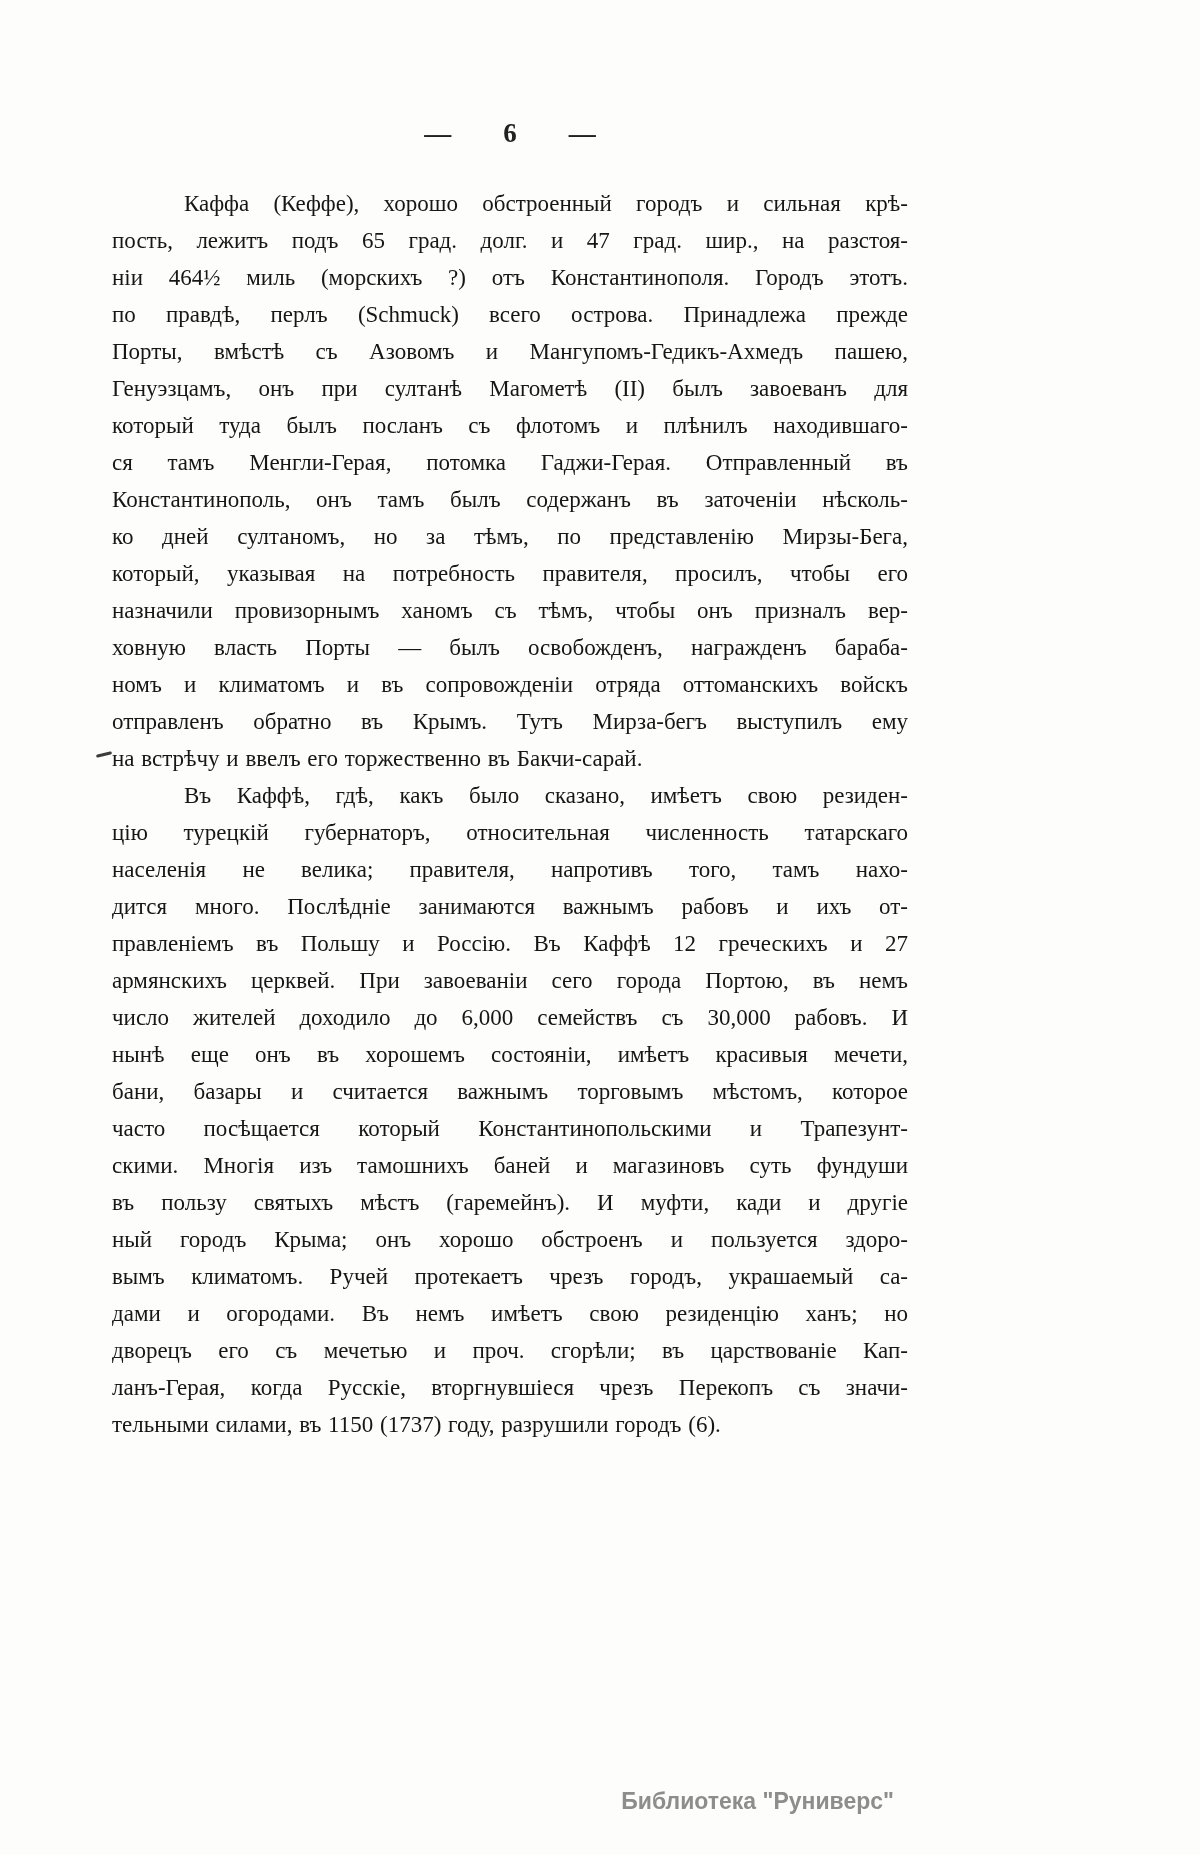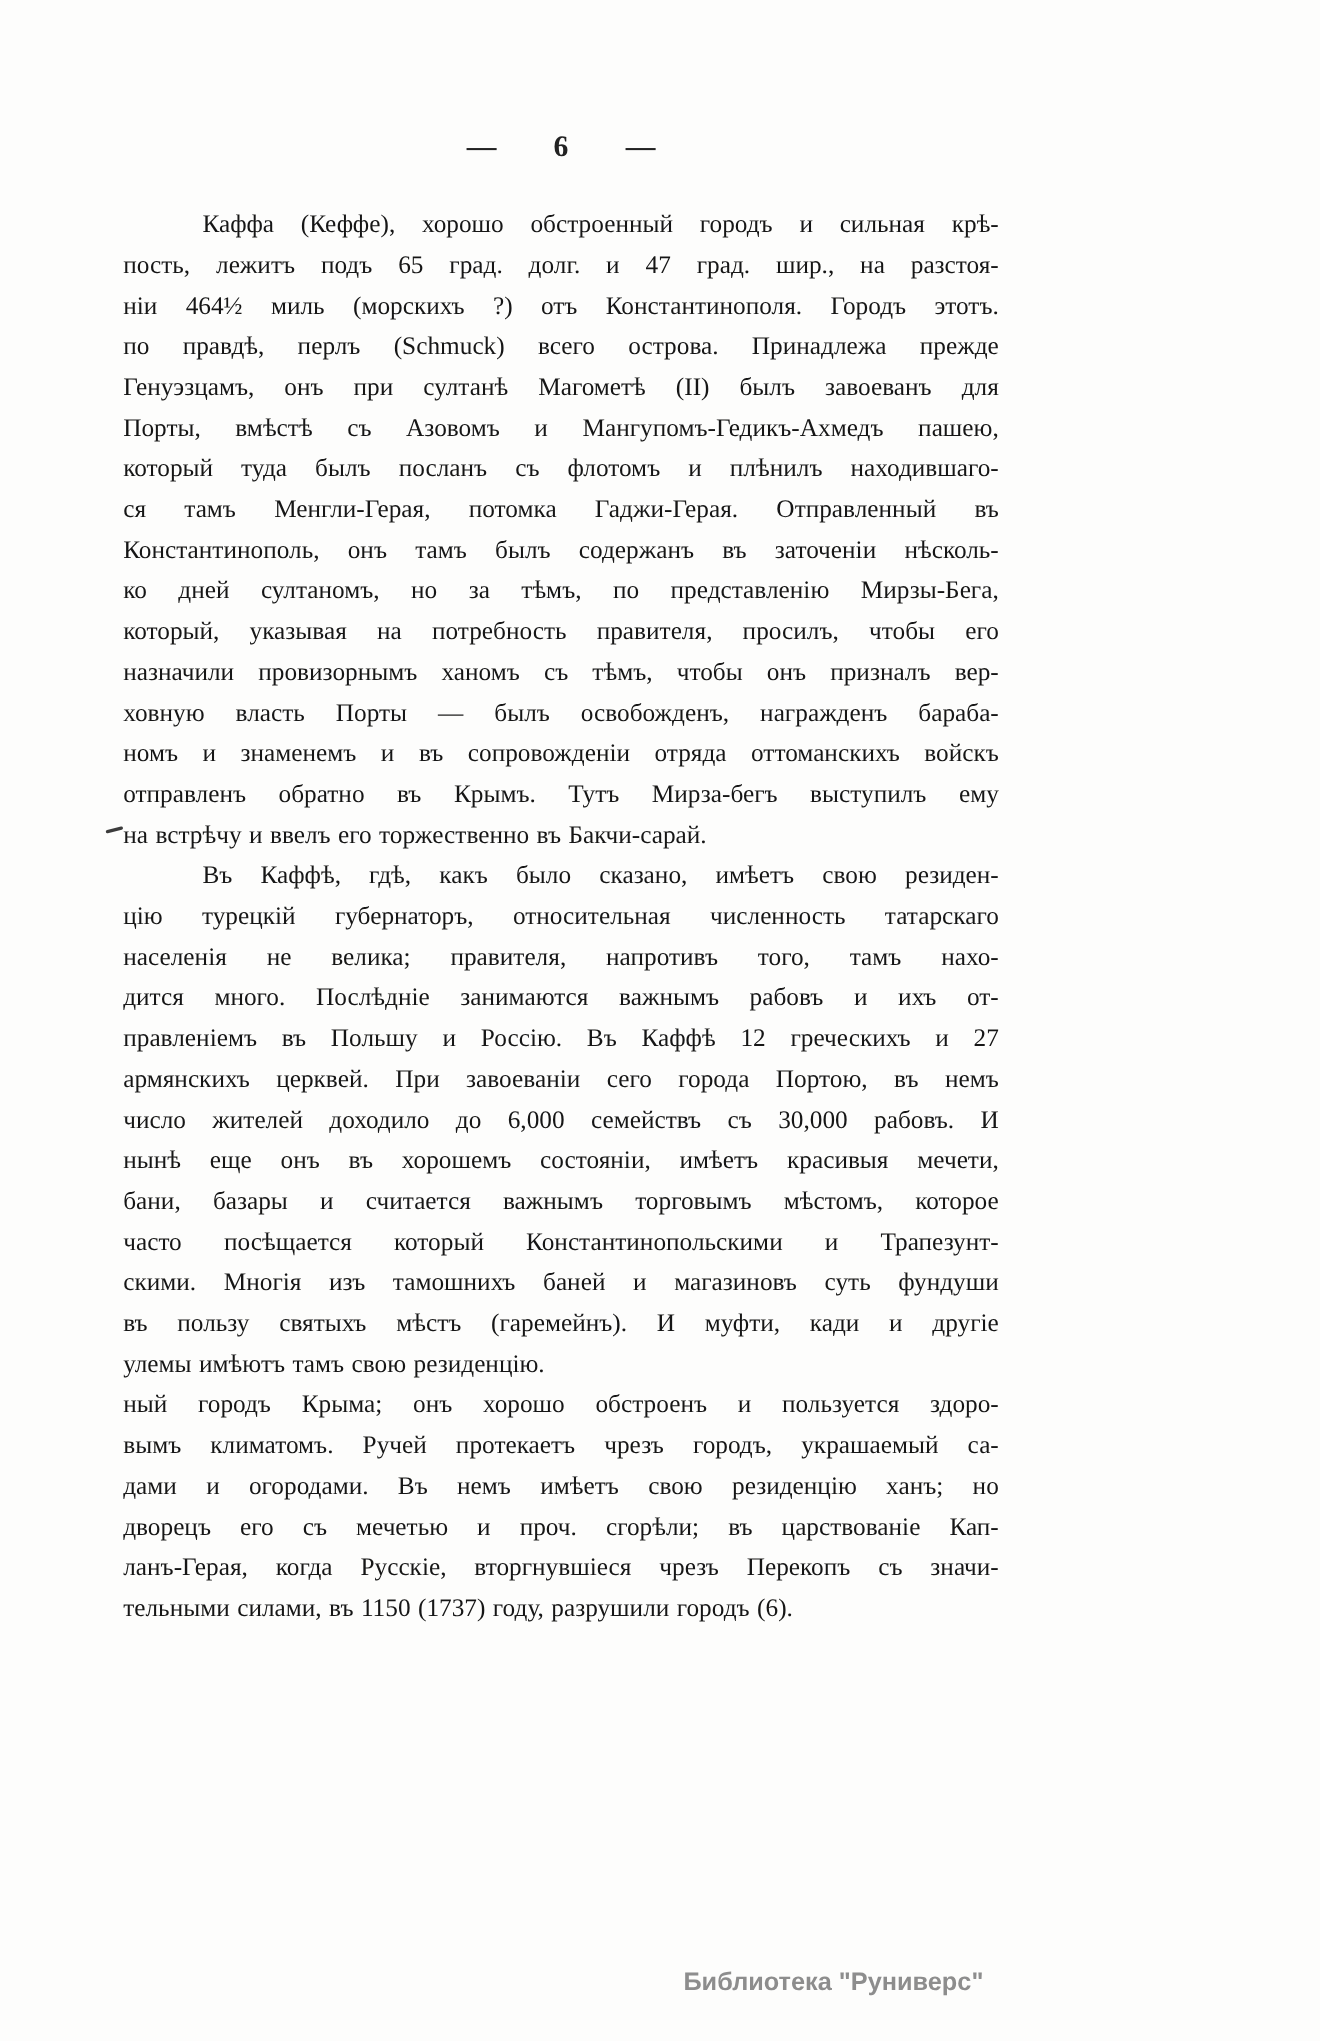--- a/index.html
+++ b/index.html
@@ -83,45 +83,44 @@
       <span class="dash">—</span>
       <span class="num">6</span>
       <span class="dash">—</span>
     </div>
 
     <div id="paragraphs">
         <div class="line first">Каффа (Кеффе), хорошо обстроенный городъ и сильная крѣ-</div>
         <div class="line">пость, лежитъ подъ 65 град. долг. и 47 град. шир., на разстоя-</div>
         <div class="line">ніи 464½ миль (морскихъ ?) отъ Константинополя. Городъ этотъ.</div>
         <div class="line">по правдѣ, перлъ (Schmuck) всего острова. Принадлежа прежде</div>
+        <div class="line">Порты, вмѣстѣ съ Азовомъ и Мангупомъ-Гедикъ-Ахмедъ пашею,</div>
         <div class="line">Генуэзцамъ, онъ при султанѣ Магометѣ (II) былъ завоеванъ для</div>
-        <div class="line">Порты, вмѣстѣ съ Азовомъ и Мангупомъ-Гедикъ-Ахмедъ пашею,</div>
         <div class="line">который туда былъ посланъ съ флотомъ и плѣнилъ находившаго-</div>
         <div class="line">ся тамъ Менгли-Герая, потомка Гаджи-Герая. Отправленный въ</div>
         <div class="line">Константинополь, онъ тамъ былъ содержанъ въ заточеніи нѣсколь-</div>
         <div class="line">ко дней султаномъ, но за тѣмъ, по представленію Мирзы-Бега,</div>
         <div class="line">который, указывая на потребность правителя, просилъ, чтобы его</div>
         <div class="line">назначили провизорнымъ ханомъ съ тѣмъ, чтобы онъ призналъ вер-</div>
         <div class="line">ховную власть Порты — былъ освобожденъ, награжденъ бараба-</div>
-        <div class="line">номъ и знаменемъ и въ сопровожденіи отряда оттоманскихъ войскъ</div>
+        <div class="line">номъ и климатомъ и въ сопровожденіи отряда оттоманскихъ войскъ</div>
         <div class="line">отправленъ обратно въ Крымъ. Тутъ Мирза-бегъ выступилъ ему</div>
         <div class="line last">на встрѣчу и ввелъ его торжественно въ Бакчи-сарай.</div>
         <div class="line first">Въ Каффѣ, гдѣ, какъ было сказано, имѣетъ свою резиден-</div>
         <div class="line">цію турецкій губернаторъ, относительная численность татарскаго</div>
         <div class="line">населенія не велика; правителя, напротивъ того, тамъ нахо-</div>
         <div class="line">дится много. Послѣдніе занимаются важнымъ рабовъ и ихъ от-</div>
         <div class="line">правленіемъ въ Польшу и Россію. Въ Каффѣ 12 греческихъ и 27</div>
         <div class="line">армянскихъ церквей. При завоеваніи сего города Портою, въ немъ</div>
         <div class="line">число жителей доходило до 6,000 семействъ съ 30,000 рабовъ. И</div>
         <div class="line">нынѣ еще онъ въ хорошемъ состояніи, имѣетъ красивыя мечети,</div>
         <div class="line">бани, базары и считается важнымъ торговымъ мѣстомъ, которое</div>
         <div class="line">часто посѣщается который Константинопольскими и Трапезунт-</div>
         <div class="line">скими. Многія изъ тамошнихъ баней и магазиновъ суть фундуши</div>
         <div class="line">въ пользу святыхъ мѣстъ (гаремейнъ). И муфти, кади и другіе</div>
-        <div class="line last">улемы имѣютъ тамъ свою резиденцію.</div>
         <div class="line">ный городъ Крыма; онъ хорошо обстроенъ и пользуется здоро-</div>
         <div class="line">вымъ климатомъ. Ручей протекаетъ чрезъ городъ, украшаемый са-</div>
         <div class="line">дами и огородами. Въ немъ имѣетъ свою резиденцію ханъ; но</div>
         <div class="line">дворецъ его съ мечетью и проч. сгорѣли; въ царствованіе Кап-</div>
         <div class="line">ланъ-Герая, когда Русскіе, вторгнувшіеся чрезъ Перекопъ съ значи-</div>
         <div class="line last">тельными силами, въ 1150 (1737) году, разрушили городъ (6).</div>
       </div>
 
   </div>
 

